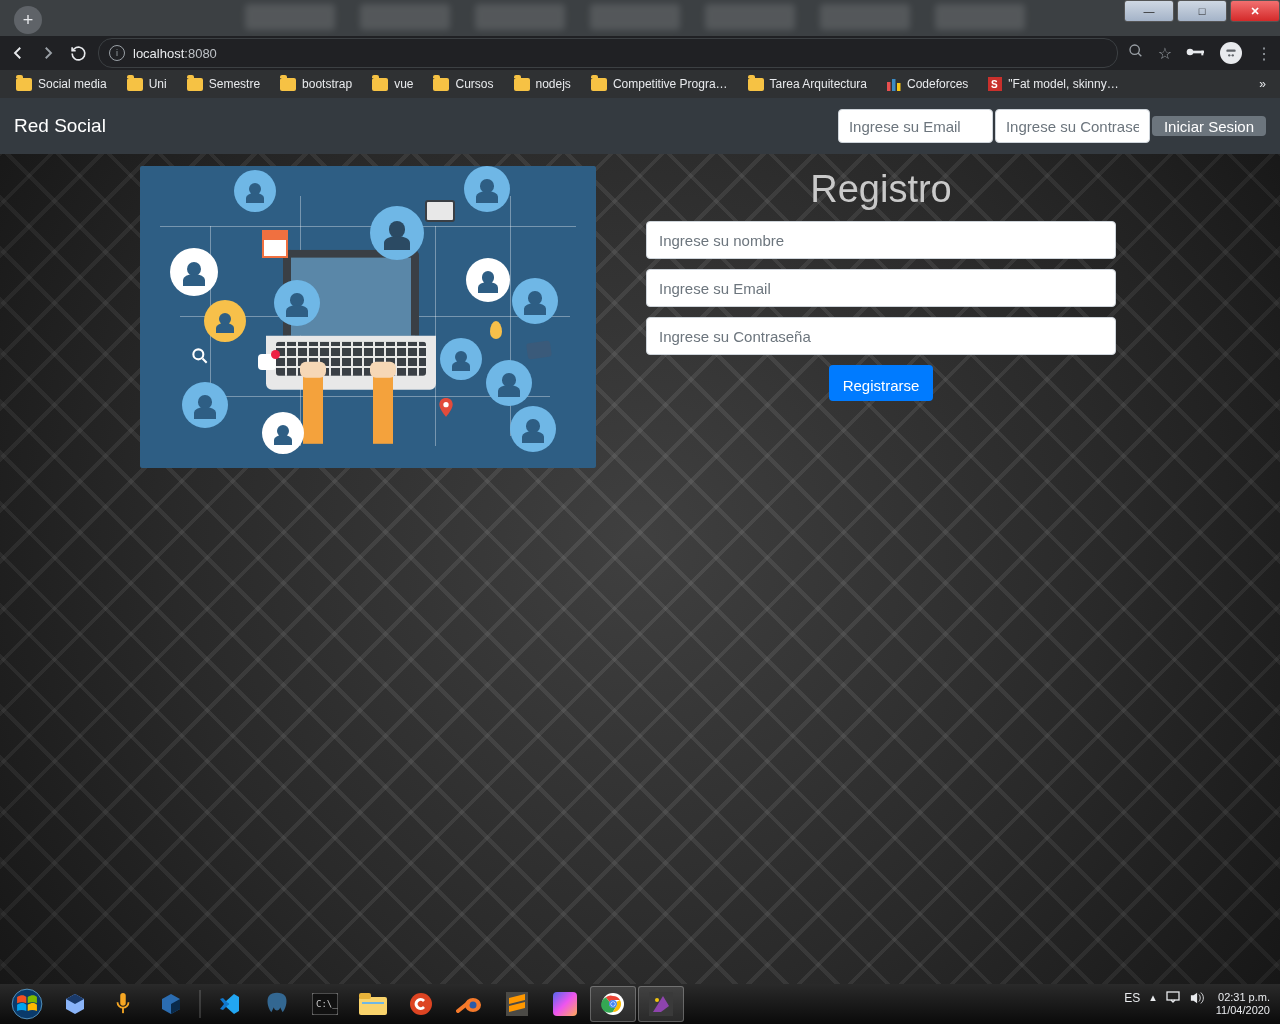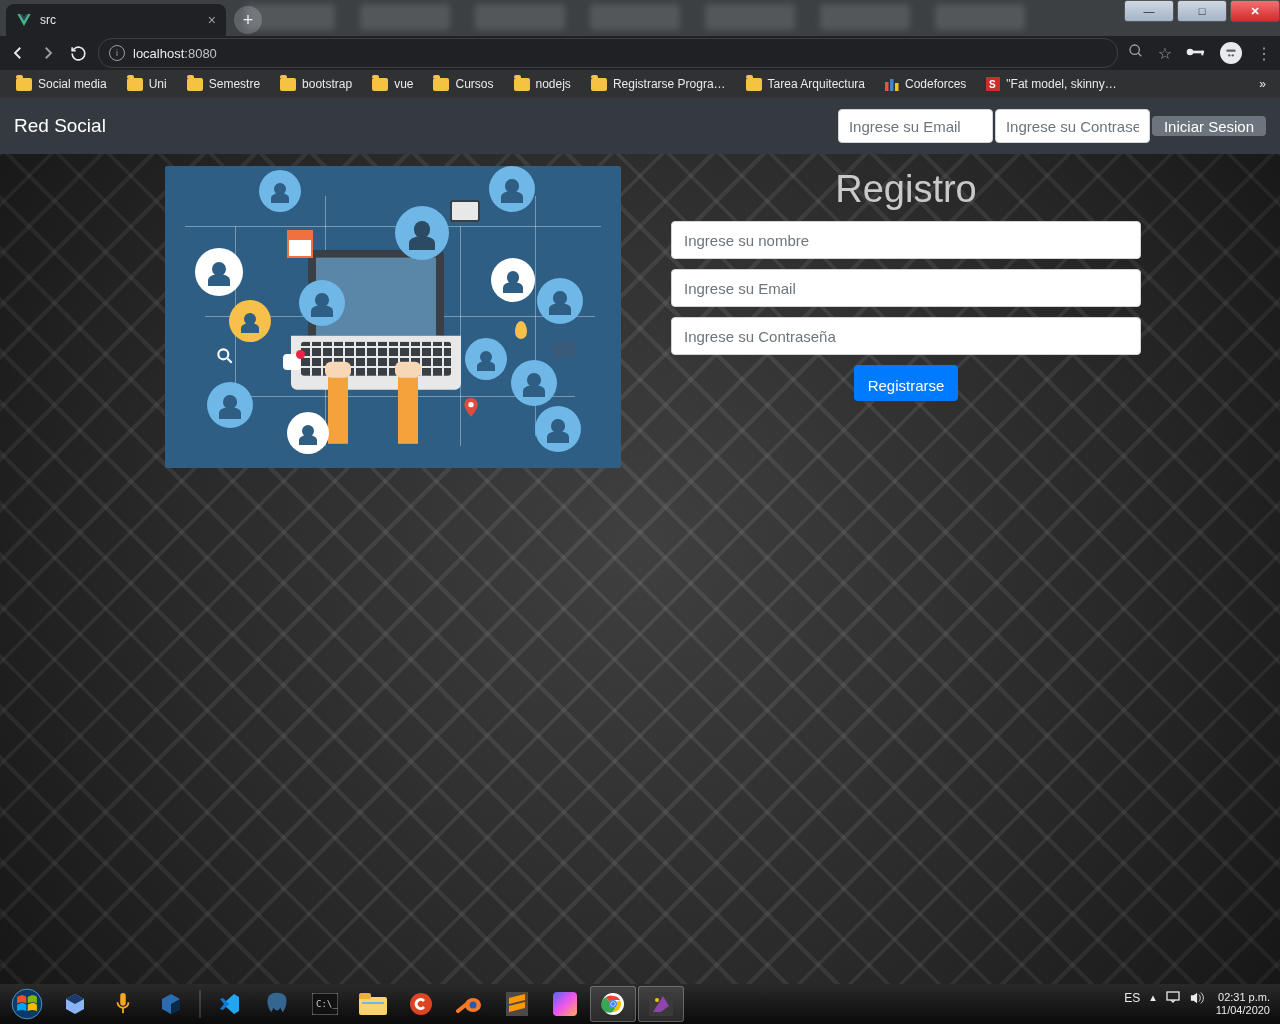--- a/index.html
+++ b/index.html
@@ -71,21 +71,21 @@
   
   .appnav{position:relative;height:56px;background:var(--nav-bg);display:flex;align-items:center;padding:0 14px;gap:2px;z-index:2;}
   .brand{color:#fff;font-size:19px;}
   .nav-spacer{flex:1;}
   .nav-input{height:34px;border:1px solid #ced4da;border-radius:4px;background:#fff;font-size:15px;padding:0 10px;box-sizing:border-box;}
   .nav-email{width:155px;}
   .nav-pass{width:155px;}
   .btn-sec{height:20px;padding:0 12px;background:var(--btn-sec);color:#fff;border:none;border-radius:4px;font-size:15px;}
 
   
-  .content{position:relative;display:flex;gap:30px;padding:10px 10px 0 0;z-index:2;margin-left:25px;}
+  .content{position:relative;display:flex;gap:30px;padding:10px 10px 0 0;z-index:2;}
   .left-img{margin-left:140px;margin-top:2px;width:456px;height:302px;background:#2e5e84;border-radius:2px;position:relative;overflow:hidden;}
   .right-col{flex:1;max-width:470px;margin-left:20px;}
   .reg-title{color:#c9c9c9;font-size:38px;text-align:center;margin:4px 0 10px 0;font-weight:400;}
   .form-field{display:block;width:100%;height:38px;border:1px solid #ced4da;border-radius:4px;background:#fff;font-size:15px;padding:0 12px;box-sizing:border-box;margin-bottom:10px;}
   .btn-prim{display:block;margin:6px auto 0 auto;height:36px;padding:12px 14px;background:var(--btn-primary);color:#fff;border:none;border-radius:4px;font-size:15px;}
 
   
   .ill-line{position:absolute;background:rgba(255,255,255,.35);}
   .person{position:absolute;border-radius:50%;background:#fff;display:flex;align-items:center;justify-content:center;}
   .person .ring{position:absolute;inset:-6px;border-radius:50%;}
@@ -117,28 +117,20 @@
 </head>
 <body>
 
 <div class="win-title">
   <div class="win-btn">—</div>
   <div class="win-btn">□</div>
   <div class="win-btn close">✕</div>
 </div>
 
 <div class="tabstrip">
-  <div class="tab">
-    <svg class="favicon" viewBox="0 0 24 24">
-        <path fill="#41B883" d="M2 3h4l6 10L18 3h4L12 21 2 3z"></path>
-        <path fill="#34495E" d="M6 3h3l3 5 3-5h3l-6 10L6 3z"></path>
-      </svg>
-    <span class="tabtitle">src</span>
-    <span class="x">×</span>
-  </div>
   <div class="newtab">+</div>
   <div class="tabstrip-shadow">
     <div class="shb"></div>
       <div class="shb"></div>
       <div class="shb"></div>
       <div class="shb"></div>
       <div class="shb"></div>
       <div class="shb"></div>
       <div class="shb"></div>
   </div>
@@ -212,21 +204,21 @@
     <div class="bm">
       <span class="fold"></span>
       <span>Cursos</span>
     </div>
     <div class="bm">
       <span class="fold"></span>
       <span>nodejs</span>
     </div>
     <div class="bm">
       <span class="fold"></span>
-      <span>Registrarse Progra…</span>
+      <span>Competitive Progra…</span>
     </div>
     <div class="bm">
       <span class="fold"></span>
       <span>Tarea Arquitectura</span>
     </div>
     <div class="bm">
       <span class="cf"><svg width="14" height="14" viewBox="0 0 14 14">
           <rect x="0" y="5" width="3.5" height="9" fill="#e84f4f"></rect>
           <rect x="5" y="2" width="3.5" height="12" fill="#3b8ac4"></rect>
           <rect x="10" y="6" width="3.5" height="8" fill="#f5c518"></rect>

